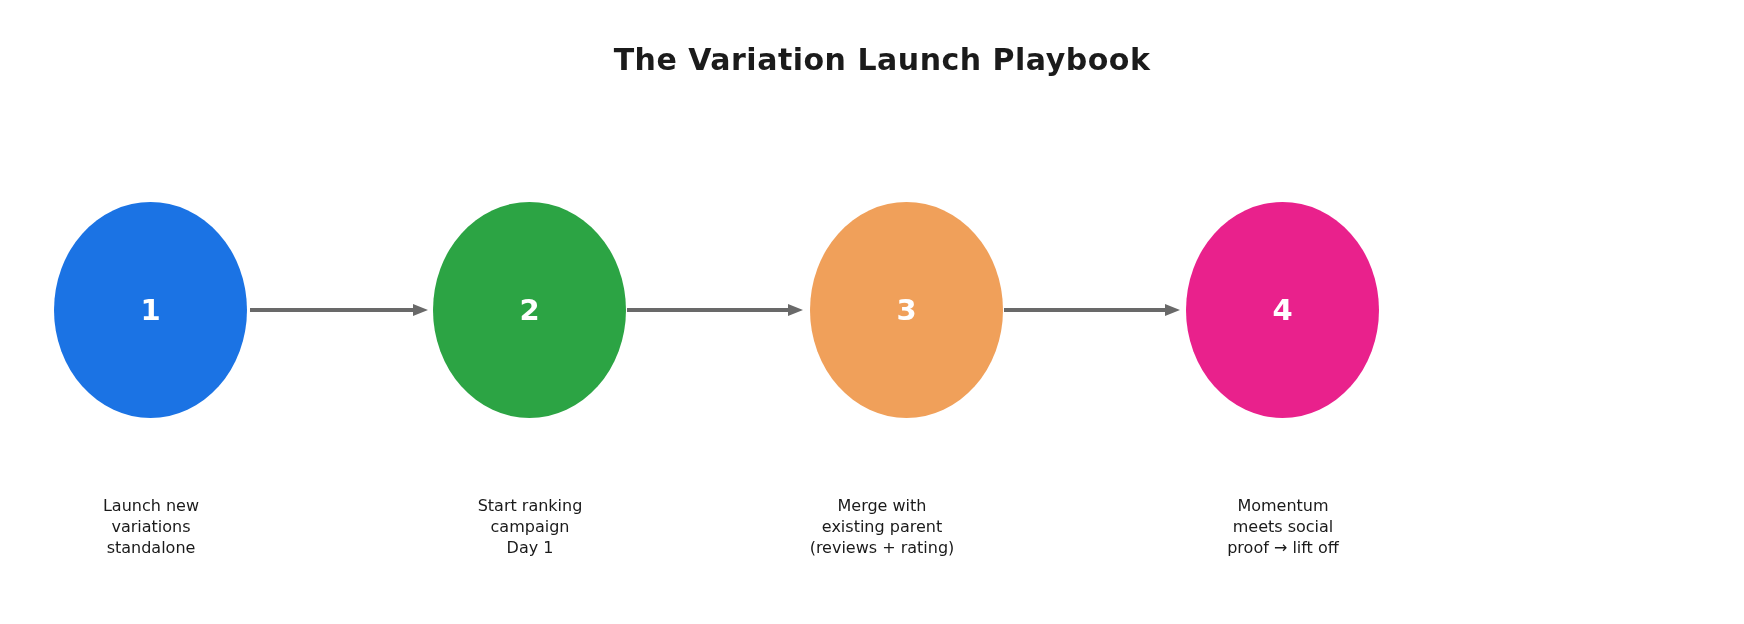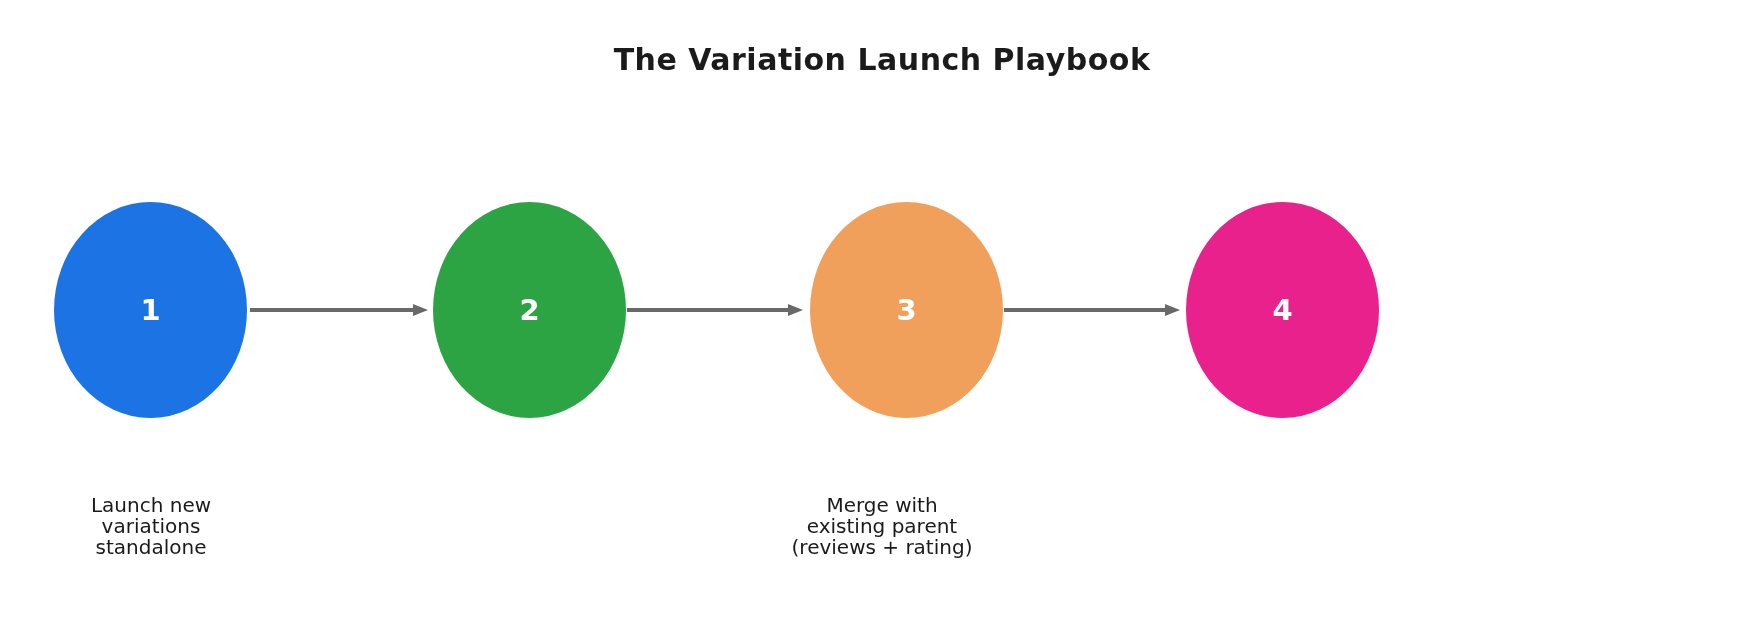--- a/index.html
+++ b/index.html
@@ -43,21 +43,21 @@
   }
   .node1 { left: 54px;  }
   .node2 { left: 433px; }
   .node3 { left: 810px; }
   .node4 { left: 1186px;}
   .step-label {
     position: absolute;
     top: 495px;
     width: 260px;
     text-align: center;
-    font-size: 20px;
+    font-size: 16px;
     line-height: 21px;
     color: #1a1a1a;
     white-space: pre-line;
   }
   .label1 { left: 21px;   }
   .label2 { left: 400px;  }
   .label3 { left: 752px;  }
   .label4 { left: 1153px; }
   .arrow {
     position: absolute;
@@ -115,17 +115,23 @@
     <div class="arrow-head" style="border-left-color: rgb(105, 105, 105);"></div>
   </div>
   <div class="arrow arrow3">
     <div class="arrow-line" style="background: rgb(105, 105, 105);"></div>
     <div class="arrow-head" style="border-left-color: rgb(105, 105, 105);"></div>
   </div>
 
   <div class="step-label label1" style="color: rgb(26, 26, 26);">Launch new
 variations
 standalone</div>
+  <div class="step-label label2" style="color: rgb(26, 26, 26);">Start ranking
+campaign
+Day 1</div>
   <div class="step-label label3" style="color: rgb(26, 26, 26);">Merge with
 existing parent
 (reviews + rating)</div>
+  <div class="step-label label4" style="color: rgb(26, 26, 26);">Momentum
+meets social
+proof → lift off</div>
 
 </div>
 
 </body></html>

